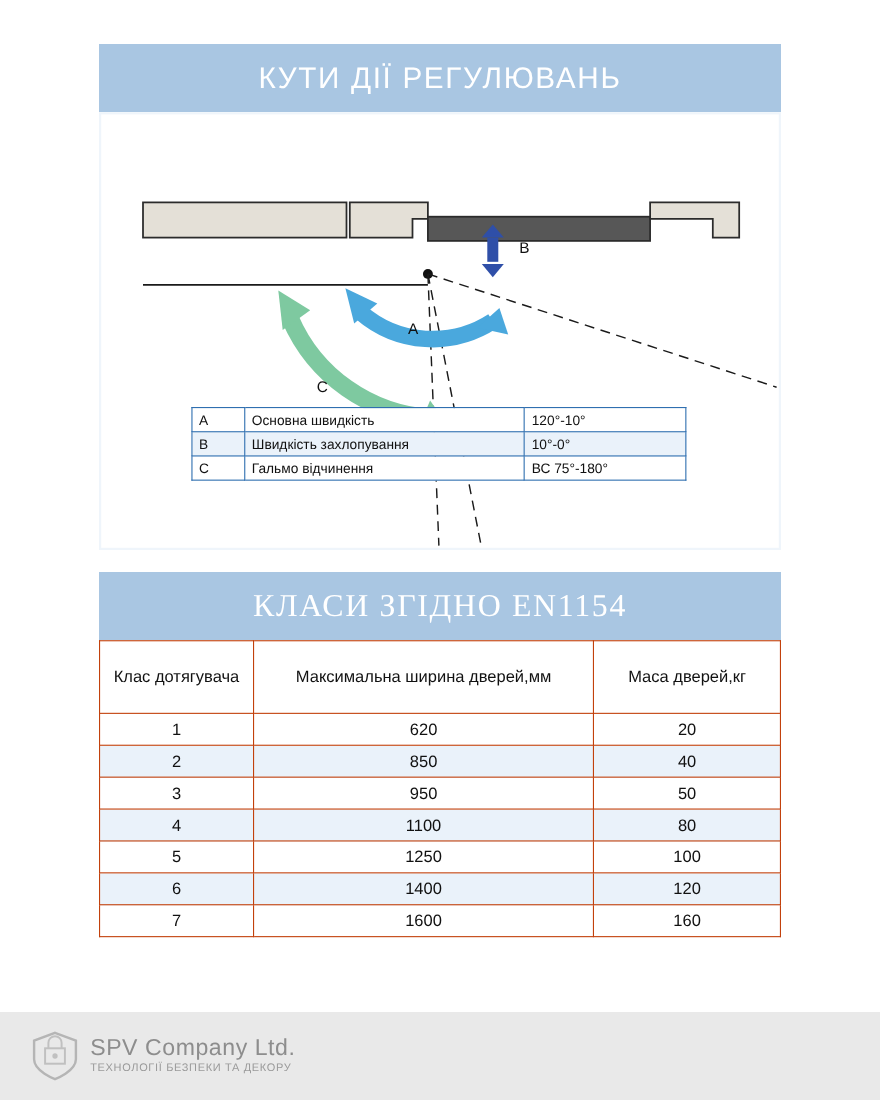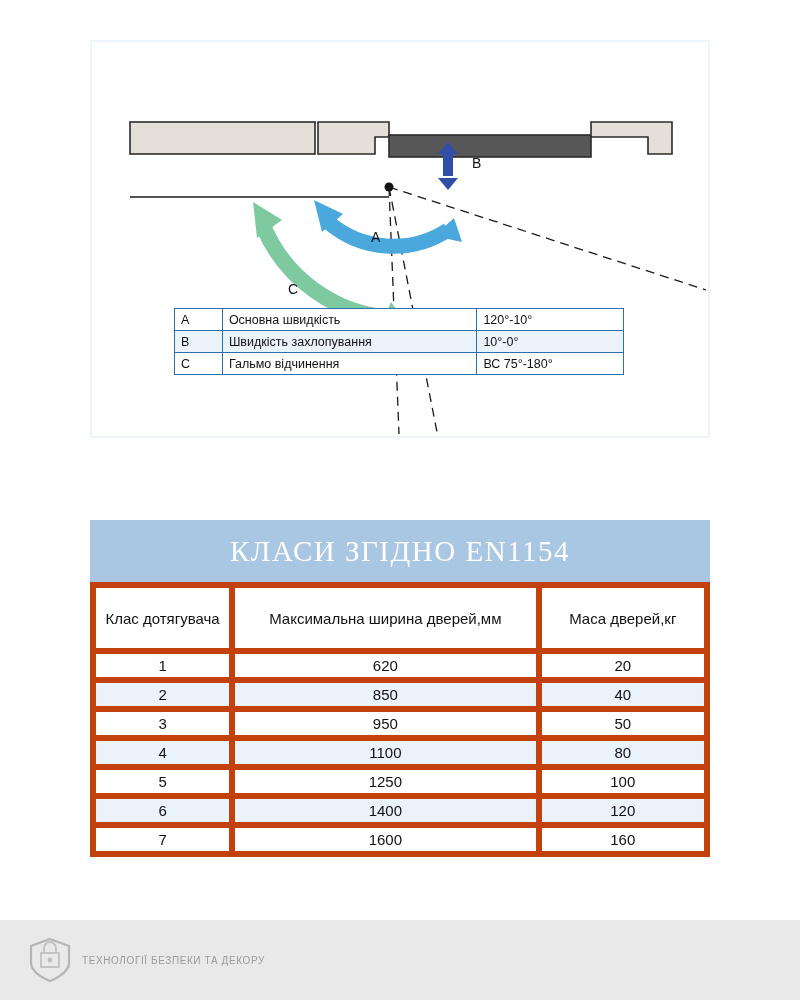--- a/index.html
+++ b/index.html
@@ -63,21 +63,21 @@
     left: 90px; top: 520px; width: 620px;
   }
   .classes-table {
     width: 620px;
     border-collapse: collapse;
     font-size: 15px;
     color: #111;
     background: #ffffff;
   }
   .classes-table th, .classes-table td {
-    border: 6px solid #c2410c;
+    border: 1px solid #c2410c;
     text-align: center;
   }
   .classes-table th {
     font-weight: normal;
     height: 66px;
     font-size: 15px;
     padding: 2px 6px;
     background: #ffffff;
   }
   .classes-table td { height: 29px; }
@@ -115,20 +115,21 @@
   }
   .ryobi .reg { font-size: 13px; vertical-align: super; font-weight: normal; }
 
   svg { display: block; }
 </style>
 </head>
 <body>
 
 <div class="panel1">
 
+  <div class="banner">КУТИ ДІЇ РЕГУЛЮВАНЬ</div>
 
   <div class="diagram-box">
 
     <svg width="616" height="394" viewBox="0 0 616 394">
 
       <rect x="38" y="80" width="185" height="32" fill="#e4e0d7" stroke="#2b2b2b" stroke-width="1.6"></rect>
 
       <path d="M226,80 L297,80 L297,95 L283,95 L283,112 L226,112 Z" fill="#e4e0d7" stroke="#2b2b2b" stroke-width="1.6"></path>
 
       <rect x="297" y="93" width="202" height="22" fill="#575757" stroke="#2b2b2b" stroke-width="1.6"></rect>
@@ -240,17 +241,18 @@
 
 <div class="footer">
   <div class="spv">
     <svg width="44" height="48" viewBox="0 0 44 48">
       <path d="M22,3 L41,10 L41,27 C41,38 22,45 22,45 C22,45 3,38 3,27 L3,10 Z" fill="none" stroke="#b5b5b5" stroke-width="2.2"></path>
       <rect x="13" y="17" width="18" height="14" fill="none" stroke="#c0c0c0" stroke-width="1.8"></rect>
       <path d="M16,17 L16,12 A6,6 0 0 1 28,12 L28,17" fill="none" stroke="#c0c0c0" stroke-width="1.8"></path>
       <circle cx="22" cy="24" r="2.4" fill="#c0c0c0"></circle>
     </svg>
     <div class="spv-text">
+      <div class="spv-name">SPV Company Ltd.</div>
       <div class="spv-sub">ТЕХНОЛОГІЇ БЕЗПЕКИ ТА ДЕКОРУ</div>
     </div>
   </div>
 
 </div>
 
 </body></html>

